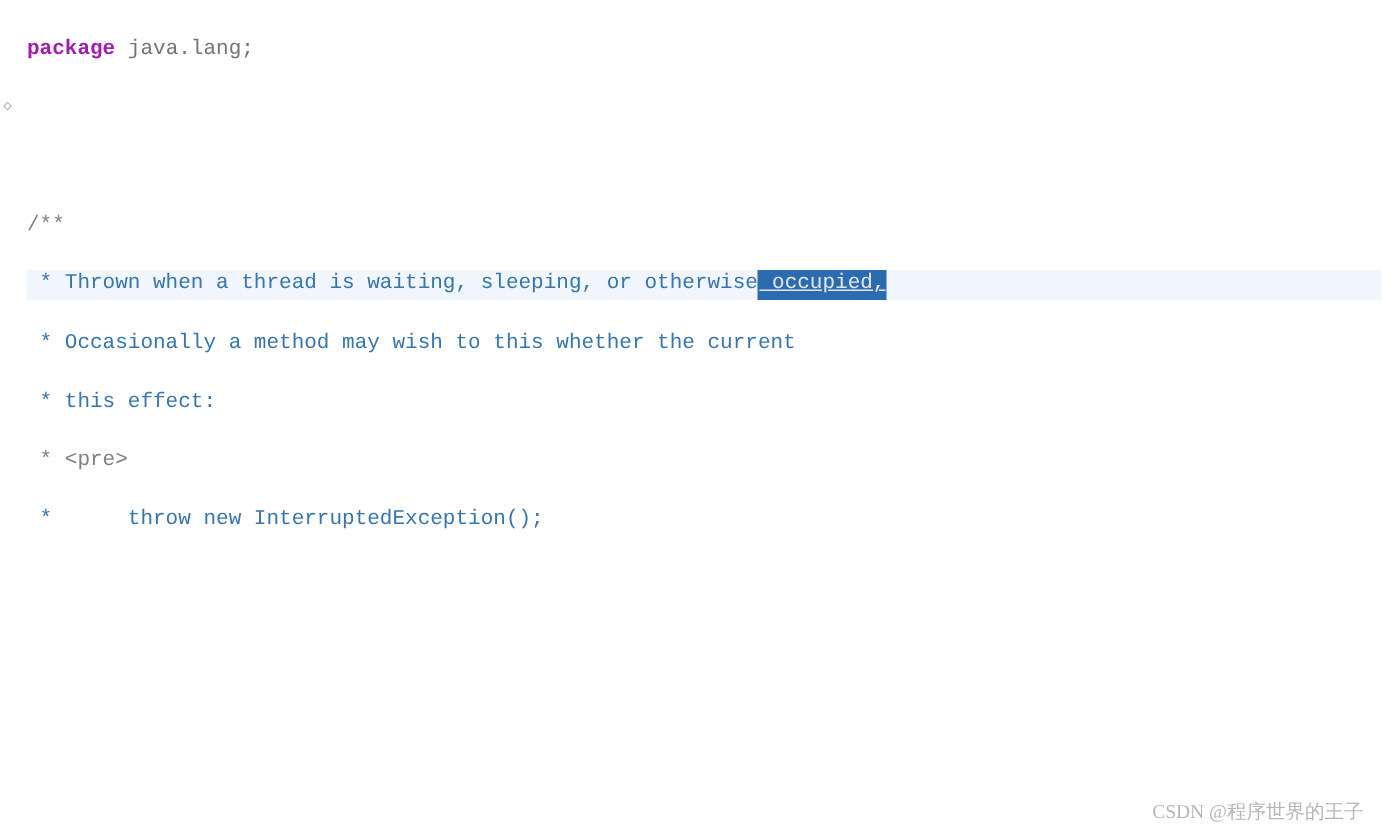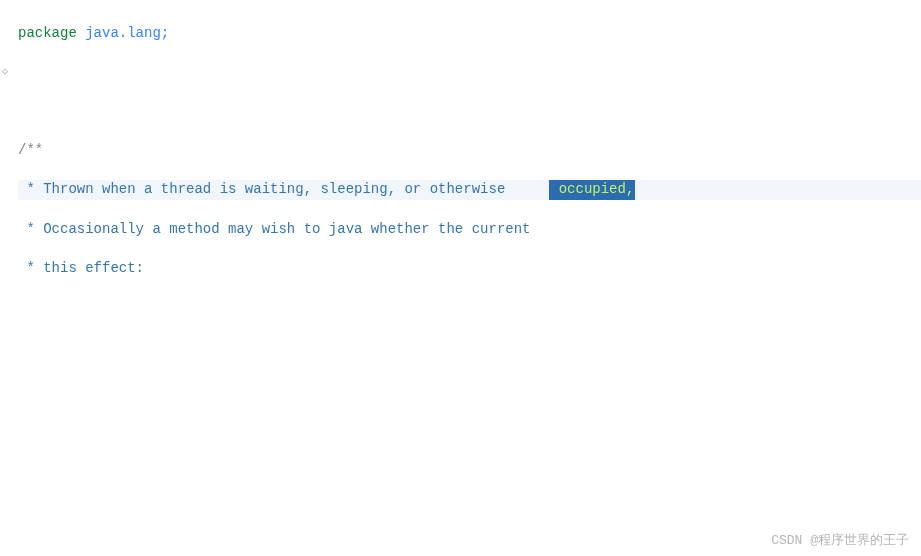--- a/index.html
+++ b/index.html
@@ -18,33 +18,32 @@
       padding: 4px 0 0 18px;
       white-space: pre;
     }
     .line {
       height: 19.6px;
       display: flex;
       align-items: center;
     }
     .highlighted-line {
       background: #f0f6fc;
-      gap: 44px;
     }
-    .kw { color: #15803d; font-weight: normal; }
-    .pkg { color: #3b82f6; }
+    .kw { color: #a21caf; font-weight: bold; }
+    .pkg { color: #737373; }
     .comment { color: #808080; }
     .doc-comment { color: #3776ab; }
-    .sel-text { background: #2b6cb0; color: #bef264; padding: 0 1px; }
+    .sel-text { background: #2b6cb0; color: #e5e5e5; padding: 0 1px; text-decoration: underline; }
     .watermark {
       position: absolute;
       bottom: 6px;
       right: 12px;
       color: rgba(120, 120, 120, 0.55);
-      font-family: Liberation Mono, monospace;
+      font-family: Liberation Serif, serif;
       font-size: 13px;
       pointer-events: none;
       text-align: right;
     }
     .gutter-marker {
       position: absolute;
       left: 2px;
       top: 65px;
       color: #aaa;
       font-size: 10px;
@@ -54,22 +53,24 @@
 <body>
 
 <span class="gutter-marker">◇</span>
 
 <div class="code-area">
 <div class="line"><span class="kw">package</span><span class="pkg"> java.lang;</span></div>
 <div class="line"></div>
 <div class="line"></div>
 <div class="line"><span class="comment">/**</span></div>
 <div class="line highlighted-line"><span class="doc-comment"> * Thrown when a thread is waiting, sleeping, or otherwise</span><span class="sel-text"> occupied,</span></div>
-<div class="line"><span class="doc-comment"> * Occasionally a method may wish to java whether the current</span></div>
+<div class="line"><span class="doc-comment"> * Occasionally a method may wish to this whether the current</span></div>
 <div class="line"><span class="doc-comment"> * this effect:</span></div>
+<div class="line"><span class="comment"> * &lt;pre&gt;</span></div>
+<div class="line"><span class="doc-comment"> *      throw new InterruptedException();</span></div>
 
 
 
 
 
 
 
 
 
 

